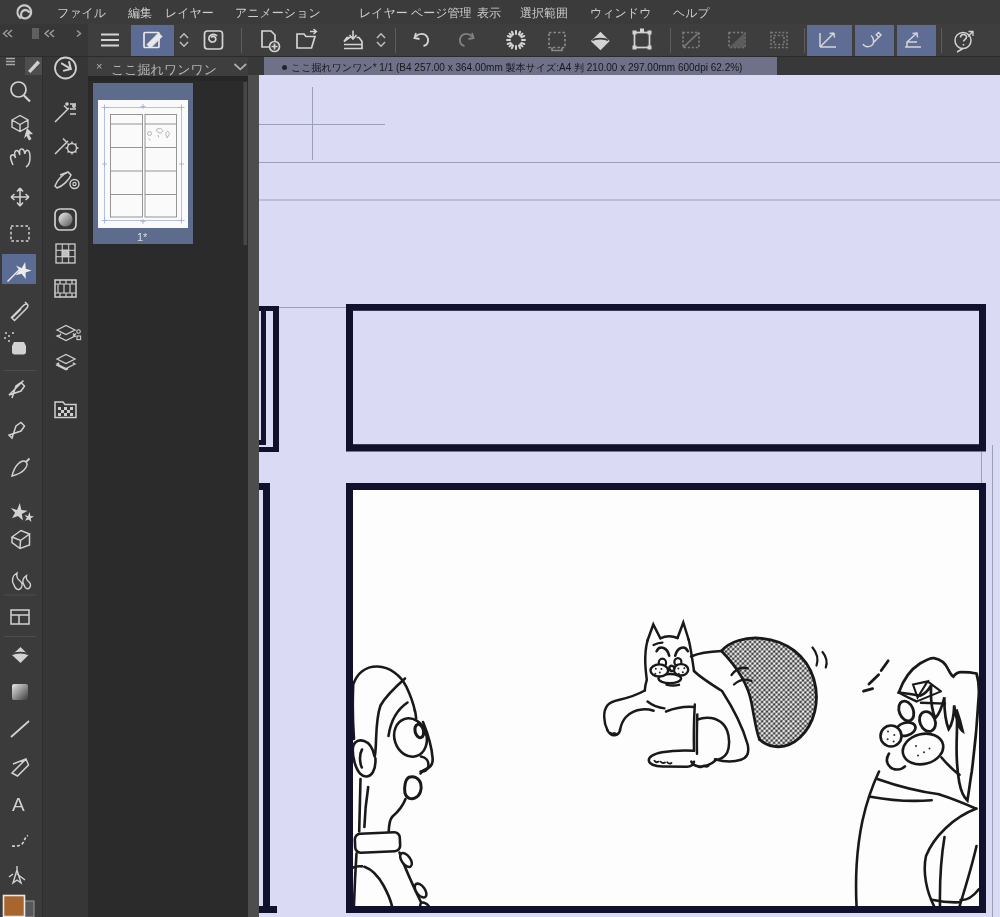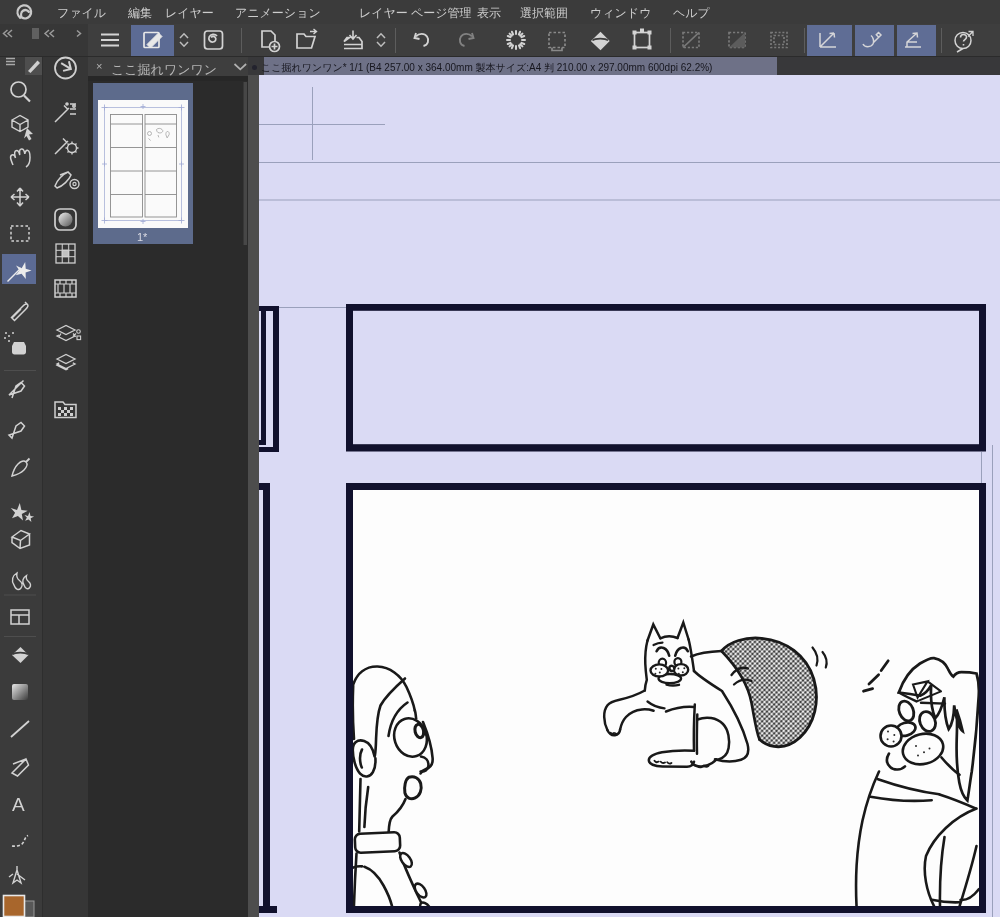--- a/index.html
+++ b/index.html
@@ -36,21 +36,21 @@
 <div class="a" style="left:88px;top:76px;width:160px;height:5px;background:#272727"></div>
 <div class="a" style="left:96px;top:60px;font-size:11px;color:#b4b4b4">×</div>
 <div class="a" style="left:111px;top:61px;font-size:13px;color:#b4b4b4;white-space:nowrap">ここ掘れワンワン</div>
 
 <div class="a" style="left:93px;top:83px;width:100px;height:161px;background:#5d6b8c"></div>
 <div class="a" style="left:98px;top:100px;width:90px;height:128px;background:#fafafa"></div>
 <div class="a" style="left:137px;top:231px;font-size:11px;color:#dcdce4">1*</div>
 
 <div class="a" style="left:248px;top:57px;width:752px;height:18px;background:#38383a"></div>
 <div class="a" style="left:264px;top:57px;width:513px;height:18px;background:#6e7187"></div>
-<div class="a" style="left:252px;top:60.5px;width:505px;font-size:10px;color:#17171f;white-space:nowrap"><span style="display:inline-block;width:5px;height:5px;border-radius:50%;background:#23232e;vertical-align:1px;margin-right:4px"></span>ここ掘れワンワン* 1/1 (B4 257.00 x 364.00mm 製本サイズ:A4 判 210.00 x 297.00mm 600dpi 62.2%)</div>
+<div class="a" style="left:282px;top:60.5px;width:505px;font-size:10px;color:#17171f;white-space:nowrap"><span style="display:inline-block;width:5px;height:5px;border-radius:50%;background:#23232e;vertical-align:1px;margin-right:4px"></span>ここ掘れワンワン* 1/1 (B4 257.00 x 364.00mm 製本サイズ:A4 判 210.00 x 297.00mm 600dpi 62.2%)</div>
 <svg class="a" style="left:0;top:0" width="1000" height="917" viewBox="0 0 1000 917">
 <defs>
 <g id="updown" stroke="#bdbdbd" stroke-width="1.5" fill="none">
  <path d="M-4,-2 L0,-6.2 L4,-2 M-4,2 L0,6.2 L4,2"></path>
 </g>
 </defs>
 
 <path d="M20.2,17.8 C17.4,15.4 16.6,11.4 18.6,8.4 C20.8,5.2 25.4,4.4 28.4,6.6 C31.4,8.8 32,13.2 29.8,16 C27.9,18.4 24.4,19.1 21.8,17.6 C20.6,15.2 21,12.2 23,10.8 C25,9.4 27.6,9.9 28.8,11.8" stroke="#c9c9c9" stroke-width="2.3" fill="none" stroke-linecap="round"></path>
 
 <g stroke="#9a9a9a" stroke-width="1.5" fill="none">

